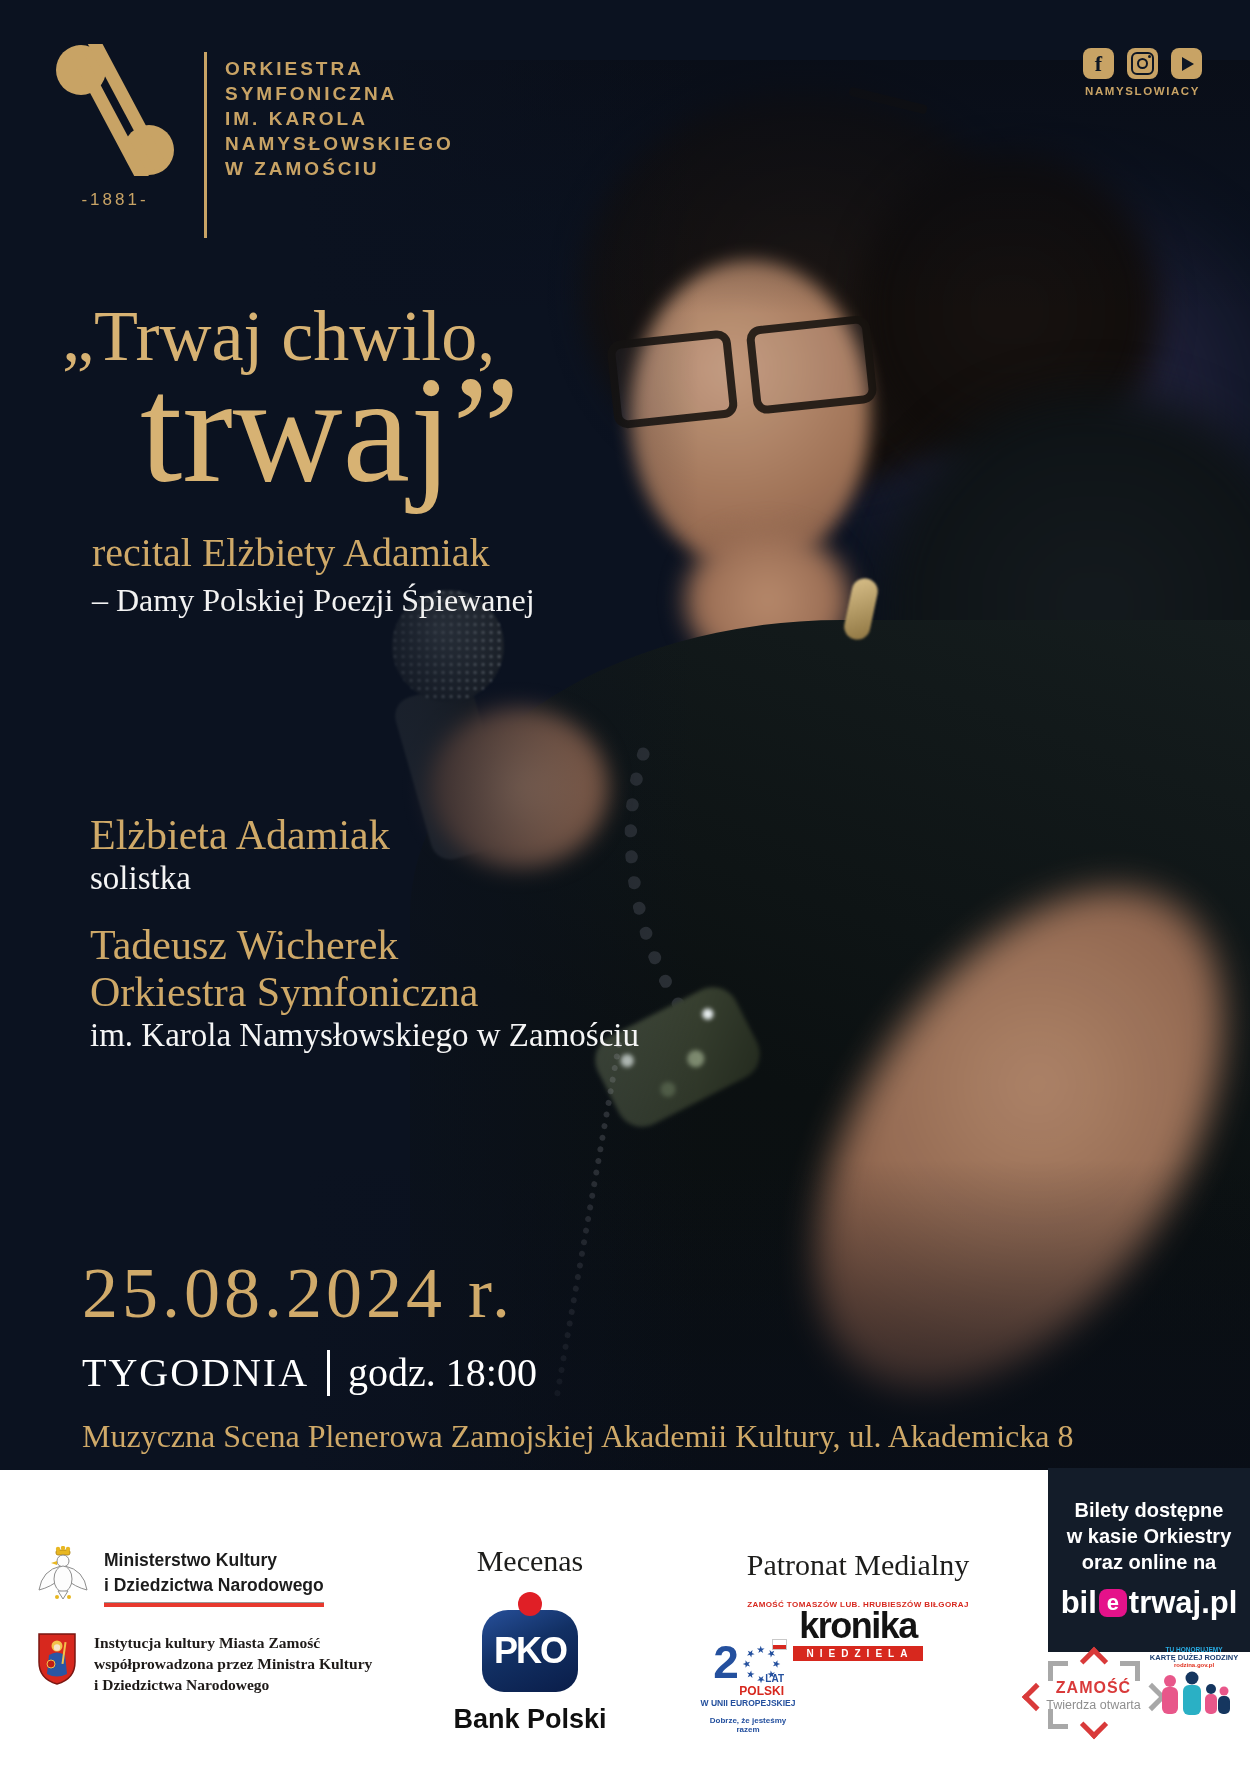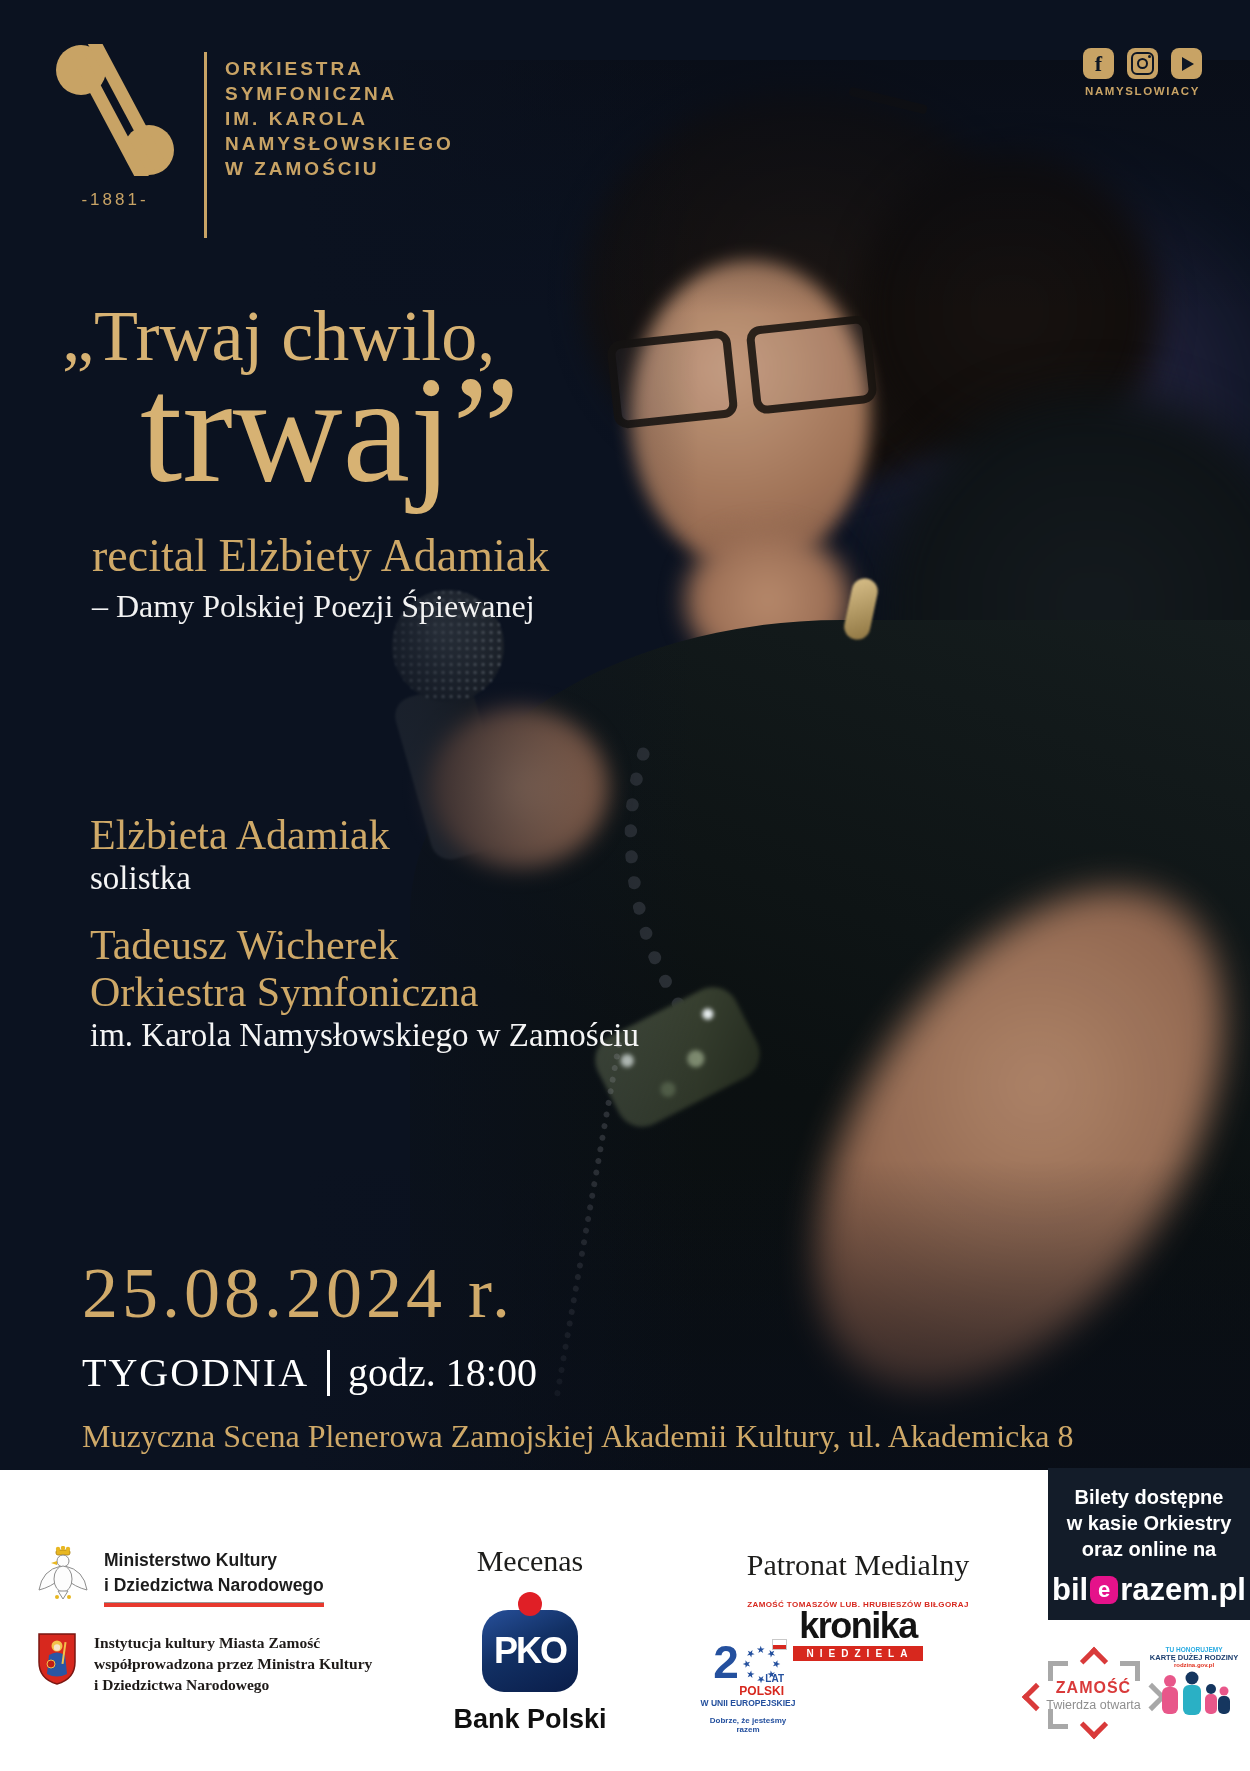--- a/index.html
+++ b/index.html
@@ -70,21 +70,21 @@
     background:#0d1624;border-radius:50%;}
   .yt-play{width:0;height:0;border-left:12px solid #0d1624;border-top:7px solid transparent;
     border-bottom:7px solid transparent;margin-left:3px;}
   .social-handle{margin-top:6px;color:#c8a365;font-family:"Liberation Sans",sans-serif;
     font-size:11.5px;font-weight:bold;letter-spacing:1.6px;}
 
   
   .title-block{position:absolute;left:62px;top:300px;z-index:5;color:#d7b273;}
   .title-l1{font-size:72px;line-height:1;white-space:nowrap;}
   .title-l2{font-size:152px;line-height:.85;margin:-6px 0 0 78px;white-space:nowrap;}
-  .subtitle1{margin:34px 0 0 30px;font-size:46px;color:#cfa968;}
+  .subtitle1{margin:34px 0 0 30px;font-size:40px;color:#cfa968;}
   .subtitle2{margin:6px 0 0 30px;font-size:32px;color:#f2f2f2;}
 
   
   .credits{position:absolute;left:90px;top:812px;z-index:5;}
   .credit-name{font-size:42px;color:#cfa968;line-height:1.1;}
   .credit-role{font-size:33px;color:#f5f5f5;line-height:1.1;margin:2px 0 26px 0;}
 
   
   .event{position:absolute;left:82px;top:1252px;z-index:5;}
   .event-date{font-size:72px;color:#d0aa6a;letter-spacing:4px;white-space:nowrap;}
@@ -115,22 +115,22 @@
   .pko-brand{margin-top:12px;font-size:27px;color:#101010;font-weight:600;}
 
   .patronat{position:absolute;left:738px;top:46px;width:240px;text-align:center;}
   .kronika{margin-top:18px;}
   .kronika-top{color:#d7281e;font-size:8px;font-weight:bold;letter-spacing:.4px;white-space:nowrap;}
   .kronika-name{color:#131313;font-size:36px;font-weight:bold;letter-spacing:-1.5px;line-height:.95;}
   .kronika-bar{display:inline-block;margin-top:2px;background:#d7281e;color:#fff;font-size:10px;
     font-weight:bold;letter-spacing:6px;padding:2px 10px 2px 14px;}
 
   
-  .tickets{position:absolute;right:0;top:-2px;width:202px;height:152px;background:#131c29;
-    color:#fff;text-align:center;padding-top:16px;box-sizing:border-box;}
+  .tickets{position:absolute;right:0;top:-2px;width:202px;height:184px;background:#131c29;
+    color:#fff;text-align:center;padding-top:29px;box-sizing:border-box;}
   .tickets-line{font-size:20px;font-weight:bold;line-height:1.3;}
   .tickets-site{margin-top:10px;font-size:31px;font-weight:bold;display:flex;
     align-items:center;justify-content:center;gap:2px;cursor:pointer;}
   .site-e{display:inline-flex;width:28px;height:28px;background:#e5128a;border-radius:8px;
     color:#fff;font-size:22px;align-items:center;justify-content:center;}
 
   
   .eu-logo{position:absolute;left:698px;top:172px;width:100px;text-align:center;color:#24509e;}
   .eu-top{display:flex;justify-content:center;align-items:flex-start;}
   .eu-num{font-size:46px;font-weight:bold;line-height:.9;}
@@ -336,21 +336,21 @@
       </div>
     </div>
 
     <div class="tickets">
       <div class="tickets-line">Bilety dostępne</div>
       <div class="tickets-line">w kasie Orkiestry</div>
       <div class="tickets-line">oraz online na</div>
       <div class="tickets-site">
         <span>bil</span>
         <span class="site-e">e</span>
-        <span>razem.pl</span>
+        <span>trwaj.pl</span>
       </div>
     </div>
 
     <div class="eu-logo">
       <div class="eu-top">
         <span class="eu-num">2</span>
         <span class="eu-ring">
           <span class="st">★</span>
           <span class="st">★</span>
           <span class="st">★</span>

